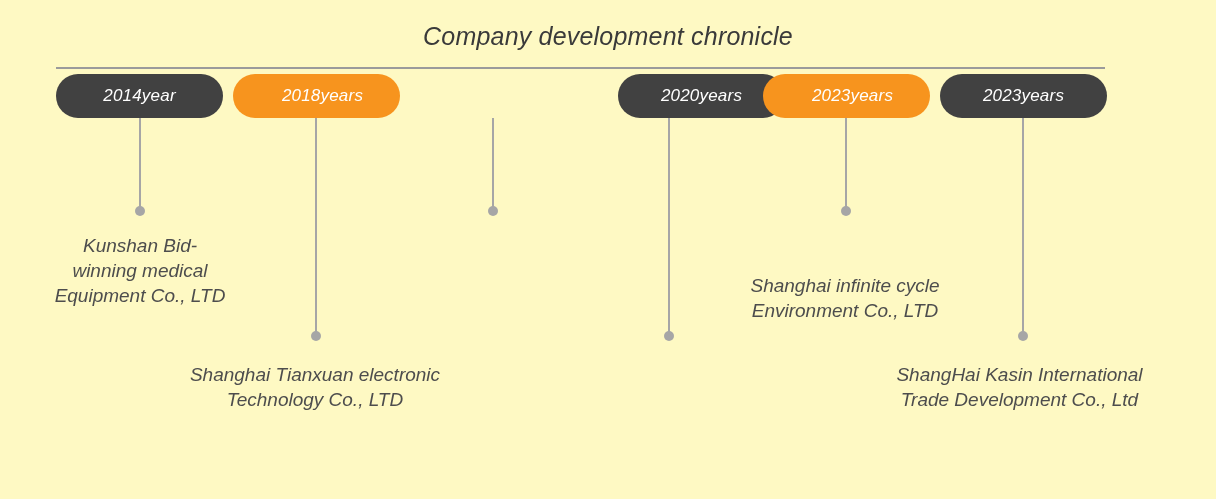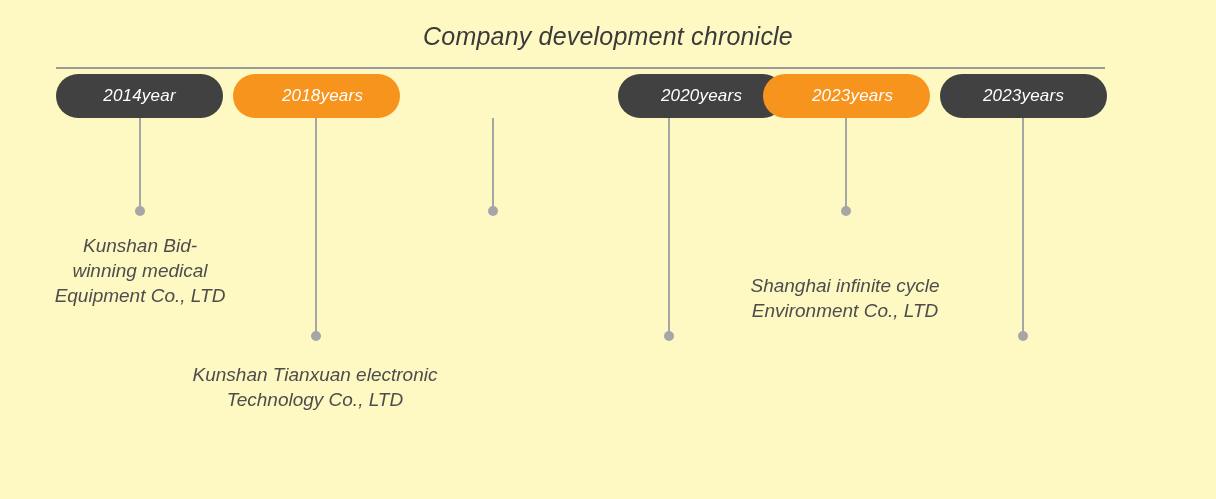--- a/index.html
+++ b/index.html
@@ -115,16 +115,18 @@
   <div class="dot" style="left:664px;  top:331px;"></div>
   <div class="dot" style="left:841px;  top:206px;"></div>
   <div class="dot" style="left:1018px; top:331px;"></div>
 
   <div class="desc" style="left:10px;  top:233px; width:260px;">Kunshan Bid-
 winning medical
 Equipment Co., LTD</div>
   <div class="desc" style="left:700px; top:233px; width:290px;margin-top:40px;">Shanghai infinite cycle
 Environment Co., LTD</div>
 
-  <div class="desc" style="left:150px; top:362px; width:330px;">Kunshan Tianxuan electronic
+  <div class="desc" style="left:150px; top:362px; width:330px;">Shanghai Tianxuan electronic
 Technology Co., LTD</div>
+  <div class="desc" style="left:862px; top:362px; width:315px;">ShangHai Kasin International
+Trade Development Co., Ltd</div>
 
 </div>
 
 </body></html>

